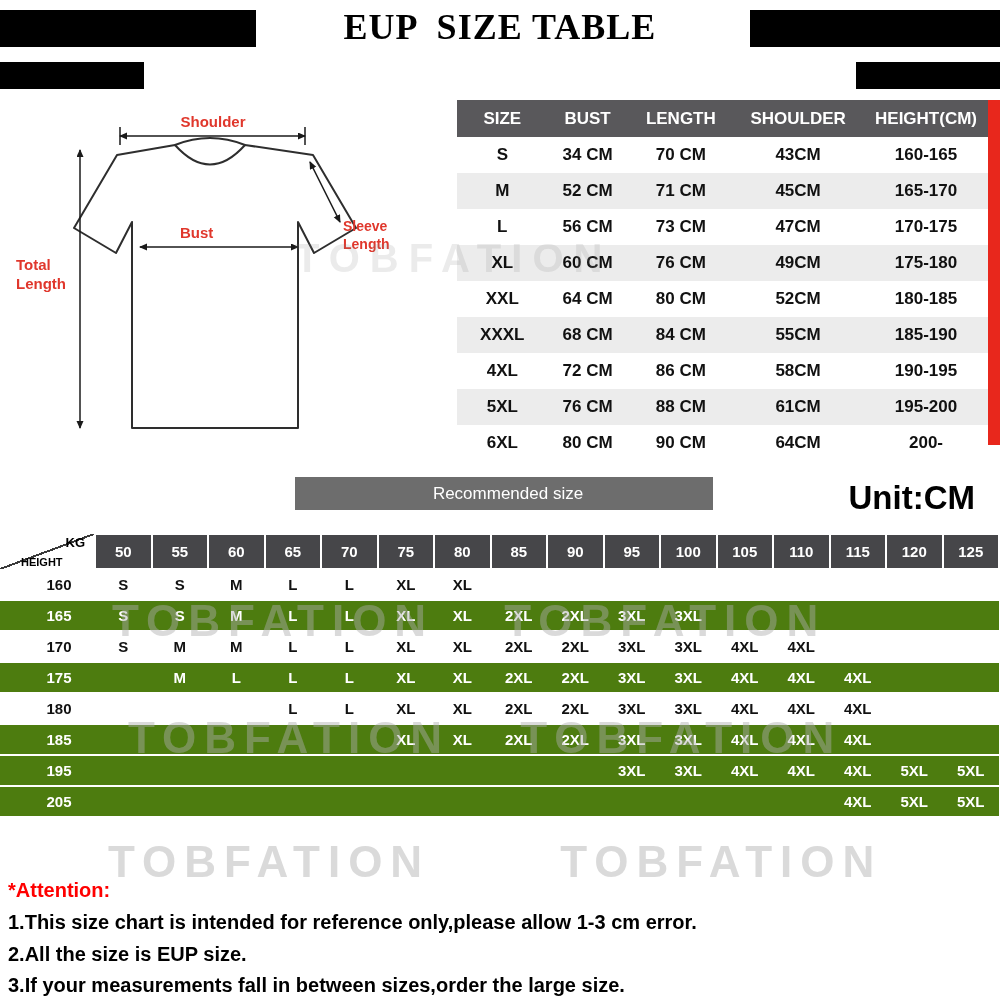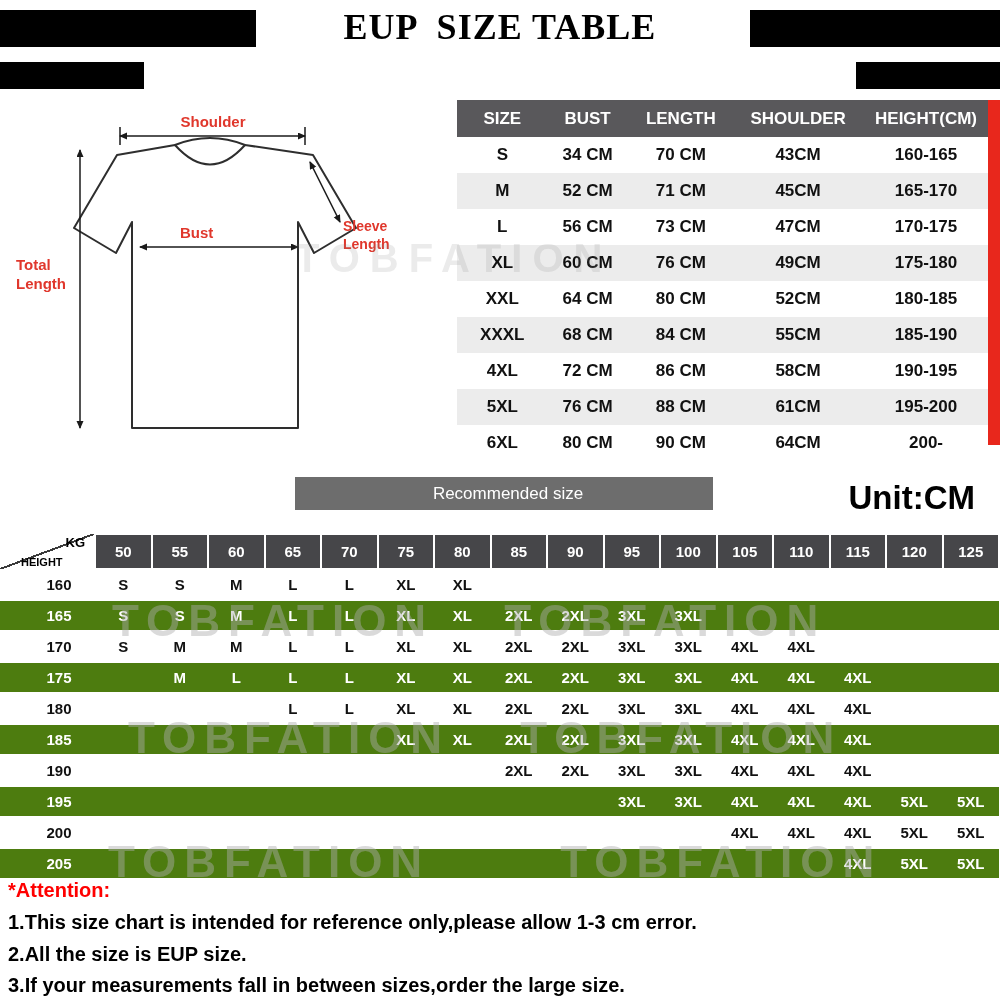--- a/index.html
+++ b/index.html
@@ -332,71 +332,33 @@
             <td>2XL</td>
             <td>2XL</td>
             <td>3XL</td>
             <td>3XL</td>
             <td>4XL</td>
             <td>4XL</td>
             <td>4XL</td>
             <td></td>
             <td></td>
           </tr>
-          <tr class="light">
-            <th class="hcell">190</th>
-            <td></td>
-            <td></td>
-            <td></td>
-            <td></td>
-            <td></td>
-            <td></td>
-            <td></td>
-            <td>2XL</td>
-            <td>2XL</td>
-            <td>3XL</td>
-            <td>3XL</td>
-            <td>4XL</td>
-            <td>4XL</td>
-            <td>4XL</td>
-            <td></td>
-            <td></td>
-          </tr>
           <tr class="dark">
             <th class="hcell">195</th>
             <td></td>
             <td></td>
             <td></td>
             <td></td>
             <td></td>
             <td></td>
             <td></td>
             <td></td>
             <td></td>
             <td>3XL</td>
             <td>3XL</td>
-            <td>4XL</td>
-            <td>4XL</td>
-            <td>4XL</td>
-            <td>5XL</td>
-            <td>5XL</td>
-          </tr>
-          <tr class="light">
-            <th class="hcell">200</th>
-            <td></td>
-            <td></td>
-            <td></td>
-            <td></td>
-            <td></td>
-            <td></td>
-            <td></td>
-            <td></td>
-            <td></td>
-            <td></td>
-            <td></td>
             <td>4XL</td>
             <td>4XL</td>
             <td>4XL</td>
             <td>5XL</td>
             <td>5XL</td>
           </tr>
           <tr class="dark">
             <th class="hcell">205</th>
             <td></td>
             <td></td>

